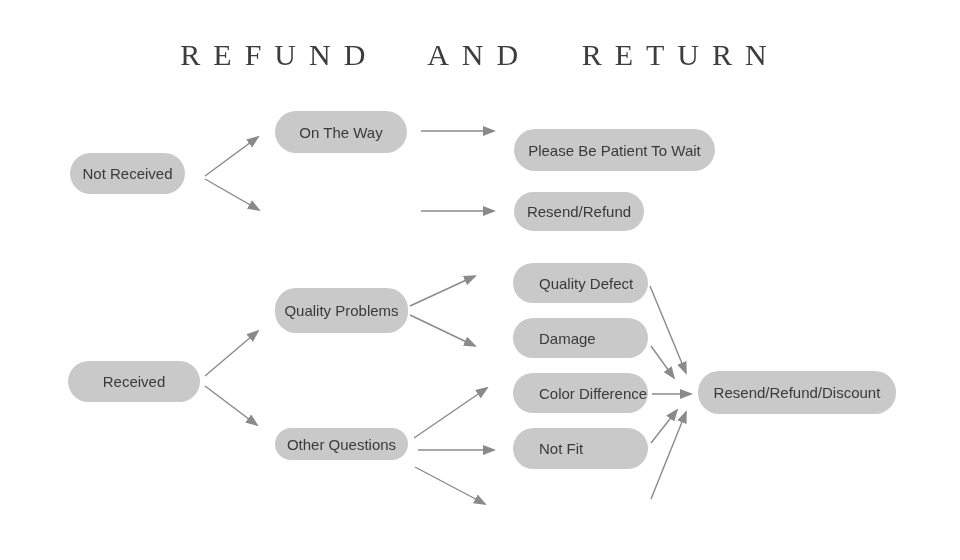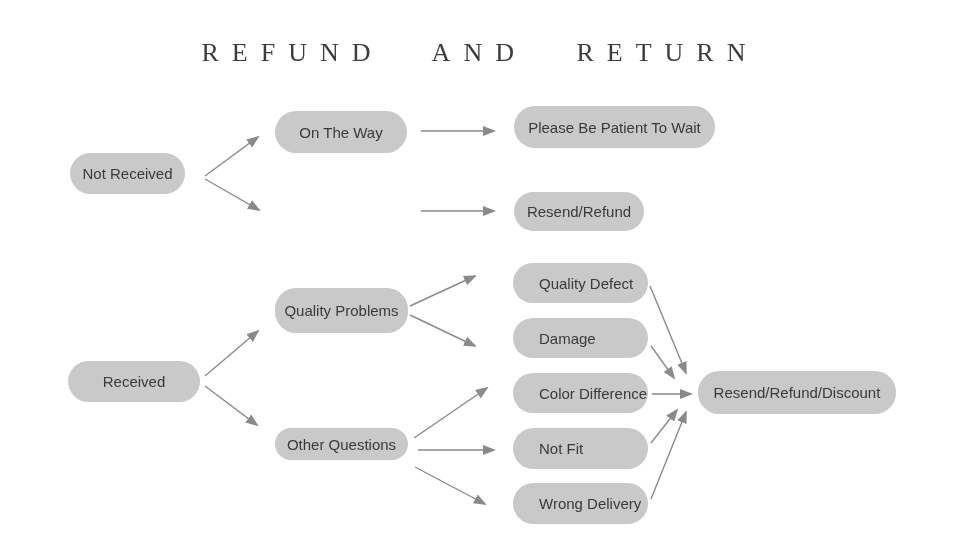--- a/index.html
+++ b/index.html
@@ -20,21 +20,21 @@
     font-family: "Liberation Sans", sans-serif;
   }
   .title {
     position: absolute;
     top: 38px;
     left: 0;
     width: 960px;
     text-align: center;
     font-family: "Liberation Serif", serif;
     font-weight: 500;
-    font-size: 26px;
+    font-size: 30px;
     letter-spacing: 13px;
     word-spacing: 30px;
     color: var(--title-text);
     white-space: nowrap;
   }
   .arrows {
     position: absolute;
     top: 0; left: 0;
   }
   .arrows line { stroke: var(--arrow); stroke-width: 1.4; }
@@ -81,36 +81,35 @@
     <line x1="651" y1="346" x2="674" y2="378" marker-end="url(#ah)"></line>
     <line x1="652" y1="394" x2="691" y2="394" marker-end="url(#ah)"></line>
     <line x1="651" y1="443" x2="677" y2="410" marker-end="url(#ah)"></line>
     <line x1="651" y1="499" x2="686" y2="412" marker-end="url(#ah)"></line>
   </svg>
 
   <div class="node" style="left:70px; top:153px; width:115px; height:41px;">Not Received</div>
 
   <div class="node" style="left:275px; top:111px; width:132px; height:42px;">On The Way</div>
 
-  <div class="node" style="left:514px; top:106px; width:201px; height:42px;">Please Be Patient To Wait</div>
+  <div class="node" style="left:514px; top:129px; width:201px; height:42px;">Please Be Patient To Wait</div>
 
 
   <div class="node" style="left:514px; top:192px; width:130px; height:39px;">Resend/Refund</div>
 
   <div class="node" style="left:68px; top:361px; width:132px; height:41px;">Received</div>
 
   <div class="node" style="left:275px; top:288px; width:133px; height:45px;">Quality Problems</div>
 
   <div class="node" style="left:275px; top:428px; width:133px; height:32px;">Other Questions</div>
 
   <div class="node align-left" style="left:513px; top:263px; width:135px; height:40px;">Quality Defect</div>
 
   <div class="node align-left" style="left:513px; top:318px; width:135px; height:40px;">Damage</div>
 
   <div class="node align-left" style="left:513px; top:373px; width:135px; height:40px;">Color Difference</div>
 
   <div class="node align-left" style="left:513px; top:428px; width:135px; height:41px;">Not Fit</div>
 
-  <div class="node align-left" style="left:513px; top:483px; width:135px; height:41px;">Wrong Delivery</div>
 
   <div class="node" style="left:698px; top:371px; width:198px; height:43px;">Resend/Refund/Discount</div>
 
 </div>
 
 </body></html>

